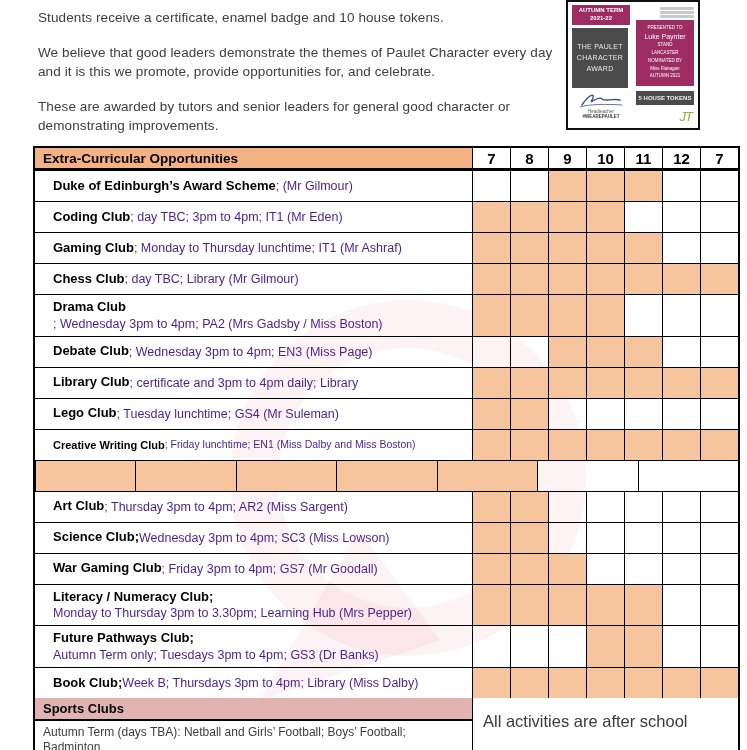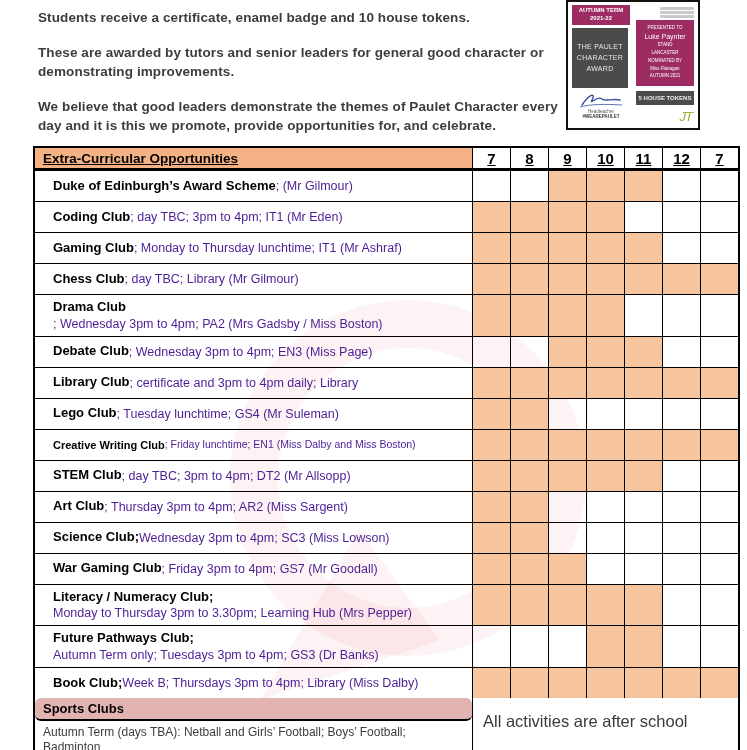--- a/index.html
+++ b/index.html
@@ -1,21 +1,21 @@
 <!DOCTYPE html>
 <html style="--header-orange: #F4B183; --cell-orange: #F7C59D; --sports-pink: #E2B4B1; --magenta: #9C2C62; --dark-box: #4B4B4B; --signature-blue: #3C4F9F; --logo-olive: #A5A93B;"><head>
 <meta charset="utf-8">
 <style>
   html,body{margin:0;padding:0;}
   body{font-family:"Liberation Sans", sans-serif; background:#fff;}
   #page{position:relative;width:747px;height:750px;background:#fff;overflow:hidden;}
 
   
   .intro{position:absolute;left:38px;top:8px;width:520px;color:#3d3d3d;
-         font-size:13.5px;line-height:1.45;letter-spacing:.1px;font-weight:bold;}
+         font-size:13.5px;line-height:1.45;letter-spacing:.1px;}
   .intro p{margin:0 0 15px 0;}
 
   
   .cert{position:absolute;left:566px;top:0;width:134px;height:130px;
         border:2px solid #111;background:#fff;box-sizing:border-box;padding:3px 4px;}
   .cert-row{display:flex;justify-content:space-between;}
   .cert-term{background:var(--magenta,#9C2C62);color:#fff;font-size:6px;font-weight:bold;
              width:56px;text-align:center;padding:2px 1px;line-height:1.3;}
   .cert-logos{width:34px;padding-top:1px;}
   .cert-logos div{height:3px;background:#c9c9c9;margin:1px 0;border-radius:1px;}
@@ -44,54 +44,54 @@
              border:48px solid rgba(224,90,100,0.07);border-radius:50%;}
   .watermark .wedge{position:absolute;left:60px;top:250px;width:180px;height:170px;
              background:rgba(224,90,100,0.07);
              clip-path:polygon(0 100%,55% 0,100% 65%);}
 
   
   .ec-table{position:absolute;left:33px;top:146px;width:707px;border:2px solid #000;
             box-sizing:border-box;z-index:1;}
   .trow{display:flex;border-bottom:1px solid #000;align-items:stretch;min-height:30px;}
   .trow:last-child{border-bottom:none;}
-  .thead{min-height:20px;border-bottom:3px solid #000;text-decoration:underline;}
+  .thead{min-height:20px;border-bottom:3px solid #000;}
   .label-cell{width:437px;flex:none;box-sizing:border-box;padding:4px 18px;
               display:flex;align-items:center;flex-wrap:wrap;align-content:center;}
   .thead .label-cell{background:var(--header-orange,#F4B183);font-weight:bold;
               font-size:13.5px;color:#000;padding:2px 8px;}
   .year-cell{flex:1 0 0;border-left:1px solid #000;box-sizing:border-box;}
   .year-cell.shaded{background:var(--cell-orange,#F7C59D);}
   .thead .year-cell{display:flex;align-items:center;justify-content:center;
               font-weight:bold;font-size:15px;background:#fff;}
   .club-name{font-weight:bold;color:#000;font-size:13px;line-height:1.28;}
   .club-detail{color:#4c1d95;font-size:12.5px;line-height:1.28;}
   .trow.small .club-name{font-size:11px;}
   .trow.small .club-detail{font-size:10.5px;}
   .trow.last-club{border-bottom:3px solid #000;}
 
   
   .sports-section{display:flex;align-items:stretch;min-height:56px;}
   .sports-left{width:437px;flex:none;box-sizing:border-box;}
   .sports-banner{background:var(--sports-pink,#E2B4B1);border-bottom:2px solid #000;
               font-weight:bold;font-size:13px;color:#000;padding:2px 8px;min-height:17px;
-              display:flex;align-items:center;border-radius:6px;}
+              display:flex;align-items:center;}
   .sports-detail{padding:4px 8px 0 8px;font-size:12px;color:#3d3d3d;line-height:1.3;}
   .sports-note{flex:1;border-left:1px solid #000;box-sizing:border-box;
               padding:14px 6px 0 10px;font-size:16.5px;color:#3a3a3a;}
 </style>
 </head>
 <body>
 
 <div id="page">
 
   <div class="intro">
     <p>Students receive a certificate, enamel badge and 10 house tokens.</p>
+    <p>We believe that good leaders demonstrate the themes of Paulet Character every day and it is this we promote, provide opportunities for, and celebrate.</p>
     <p>These are awarded by tutors and senior leaders for general good character or demonstrating improvements.</p>
-    <p>We believe that good leaders demonstrate the themes of Paulet Character every day and it is this we promote, provide opportunities for, and celebrate.</p>
   </div>
 
   <div class="cert">
     <div class="cert-row">
       <div class="cert-term">AUTUMN TERM 2021-22</div>
       <div class="cert-logos">
         <div></div>
           <div></div>
           <div></div>
       </div>
@@ -251,24 +251,20 @@
           </div>
           <div class="year-cell shaded"></div>
           <div class="year-cell shaded"></div>
           <div class="year-cell shaded"></div>
           <div class="year-cell shaded"></div>
           <div class="year-cell shaded"></div>
           <div class="year-cell shaded"></div>
           <div class="year-cell shaded"></div>
         </div>
         <div class="trow">
-          <div class="label-cell">
-            <span class="club-name">STEM Club</span>
-            <span class="club-detail">; day TBC; 3pm to 4pm; DT2 (Mr Allsopp)</span>
-          </div>
           <div class="year-cell shaded"></div>
           <div class="year-cell shaded"></div>
           <div class="year-cell shaded"></div>
           <div class="year-cell shaded"></div>
           <div class="year-cell shaded"></div>
           <div class="year-cell"></div>
           <div class="year-cell"></div>
         </div>
         <div class="trow">
           <div class="label-cell">

